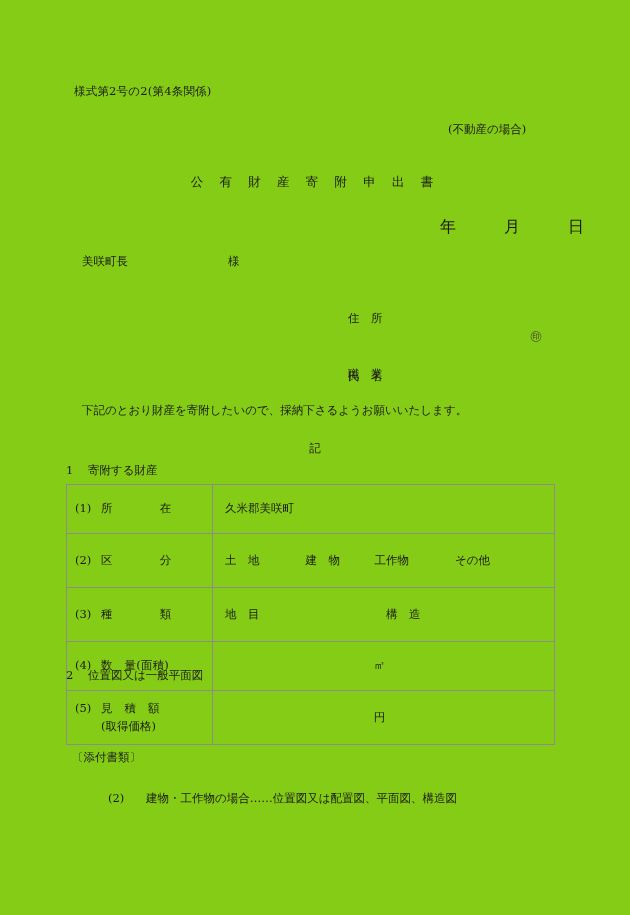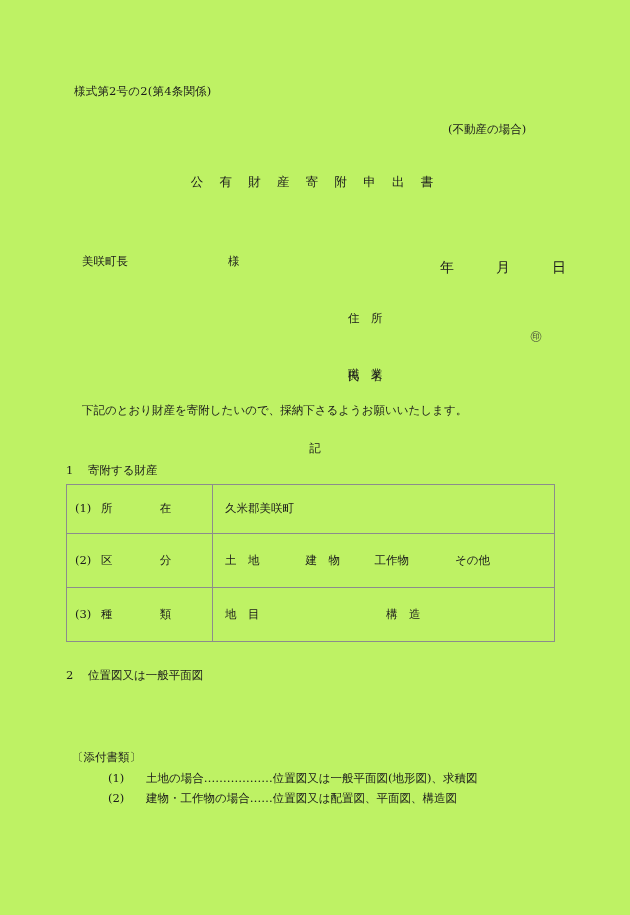--- a/index.html
+++ b/index.html
@@ -16,30 +16,30 @@
     color: #1b1b1b;
     font-size: 11px;
     overflow: hidden;
   }
   .page {
     position: absolute;
     left: 0;
     top: 0;
     width: 630px;
     height: 915px;
-    background: #bef264;
+    background: #84cc16;
   }
   .abs { position: absolute; white-space: pre; }
 
   
   #form-code      { left: 74px;  top: 84px;  font-size: 11.5px; letter-spacing: .2px; }
   #case-note      { left: 448px; top: 122px; font-size: 11.5px; }
   #doc-title      { left: 0;     top: 174px; width: 626px; text-align: center;
                     font-size: 12.5px; letter-spacing: 0.15em; }
-  #date-line      { left: 440px; top: 217px; font-size: 14px; margin-top: 42px; }
+  #date-line      { left: 440px; top: 217px; font-size: 16px; }
   #addressee      { left: 82px;  top: 254px; font-size: 11.5px; }
   #addressee-hon  { left: 228px; top: 254px; font-size: 11.5px; }
 
   
   .applicant-label { left: 348px; font-size: 11.5px; }
   #lbl-address    { top: 311px; }
   #lbl-name       { top: 330px; margin-top: 39px; }
   #lbl-occupation { top: 367px; }
   #seal-mark      { left: 530px; top: 328px; font-size: 12px; color: #333; }
 
@@ -123,25 +123,32 @@
         <td class="value-cell">久米郡美咲町</td>
       </tr>
       <tr class="tall">
         <td class="label-cell"><span class="lbl-num">(2)</span><span class="lbl-txt">区　　　　分</span></td>
         <td class="value-cell">土　地　　　　建　物　　　工作物　　　　その他</td>
       </tr>
       <tr class="tall">
         <td class="label-cell"><span class="lbl-num">(3)</span><span class="lbl-txt">種　　　　類</span></td>
         <td class="value-cell">地　目　　　　　　　　　　　構　造</td>
       </tr>
+      <tr>
+        <td class="label-cell"><span class="lbl-num">(4)</span><span class="lbl-txt">数　量(面積)</span></td>
+        <td class="value-cell centered">㎡</td>
+      </tr>
+      <tr class="tall">
+        <td class="label-cell"><span class="lbl-num">(5)</span><span class="lbl-txt">見　積　額</span><span class="sub-line">(取得価格)</span></td>
+        <td class="value-cell centered">円</td>
+      </tr>
     </tbody>
   </table>
 
   <div class="abs" id="sec2-no">2</div>
   <div class="abs" id="sec2-title">位置図又は一般平面図</div>
 
   <div class="abs" id="attach-heading">〔添付書類〕</div>
 
-  <div class="abs attach-item" id="attach-1"><span class="attach-no">(1)</span><span>土地の場合………………位置図又は一般平面図(地形図)、求積図</span></div>
 
   <div class="abs attach-item" id="attach-2"><span class="attach-no">(2)</span><span>建物・工作物の場合……位置図又は配置図、平面図、構造図</span></div>
 
 </div>
 
 </body></html>

